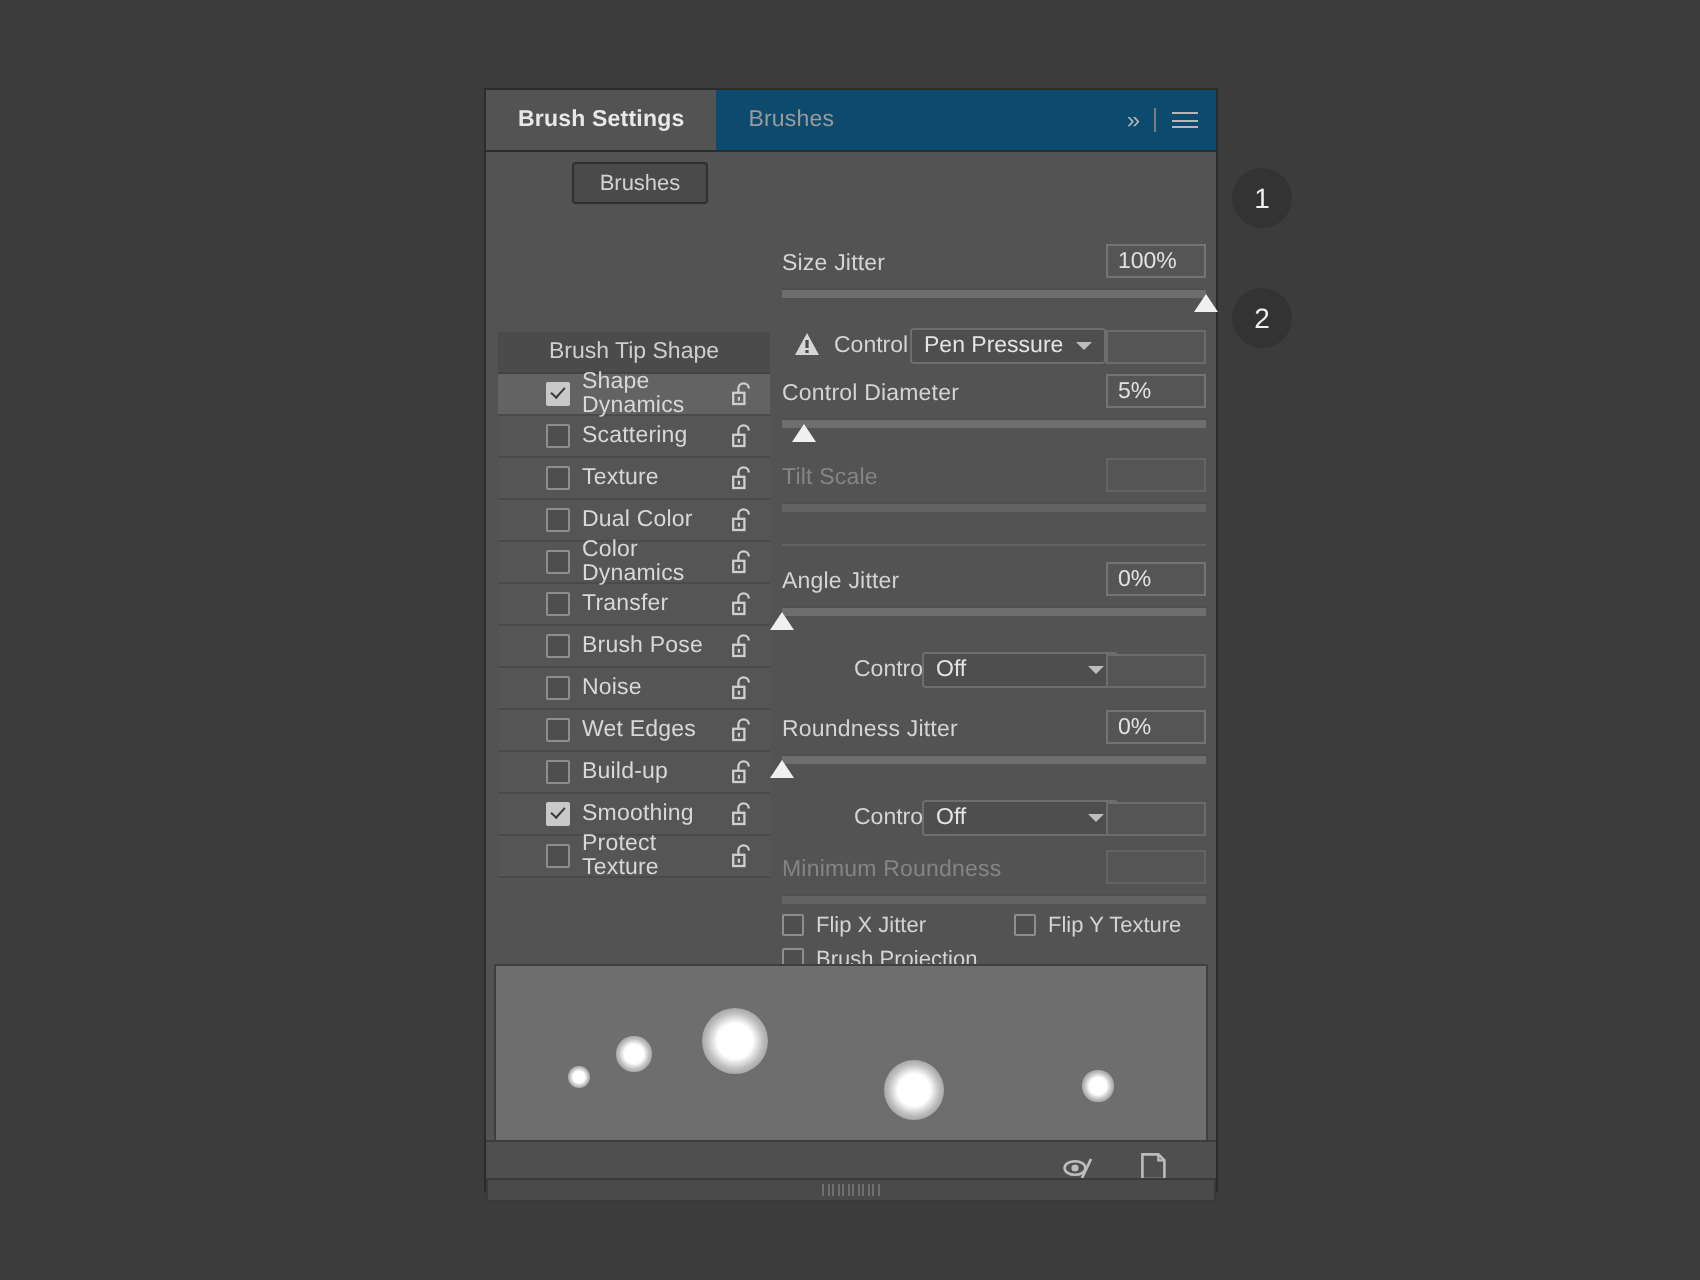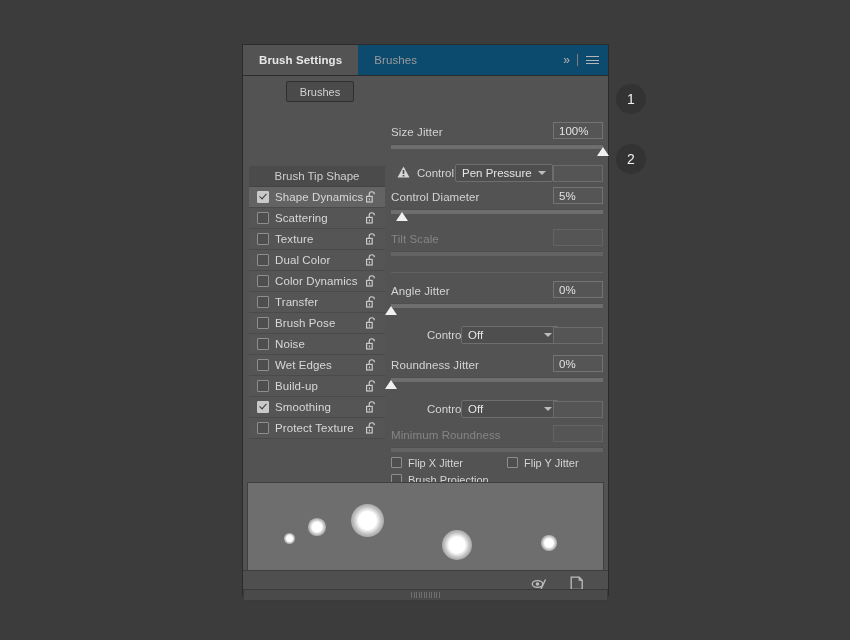--- a/index.html
+++ b/index.html
@@ -125,21 +125,21 @@
     align-items: center;
     justify-content: center;
     cursor: default;
   }
   .lc-item {
     height: 20px;
     display: flex;
     align-items: center;
     border-bottom: 1px solid #4a4a4a;
     background: #555555;
-    padding-left: 8px;
+    padding-left: 24px;
     cursor: default;
   }
   .lc-item.selected { background: #636363; }
   .lc-label {
     flex: 1;
     font-size: 11.5px;
     color: #d8d8d8;
     padding-left: 6px;
     letter-spacing: 0.1px;
   }
@@ -641,21 +641,21 @@
 
       <div class="flip-block">
         <div class="flip-row">
           <div class="flip-item">
             <span class="cb"></span>
             <span class="flip-label">Flip X Jitter</span>
           </div>
           <div class="flip-gap"></div>
           <div class="flip-item">
             <span class="cb"></span>
-            <span class="flip-label">Flip Y Jitter</span>
+            <span class="flip-label">Flip Y Texture</span>
           </div>
         </div>
         <div class="flip-row">
           <div class="flip-item">
             <span class="cb"></span>
             <span class="flip-label">Brush Projection</span>
           </div>
         </div>
       </div>
 

